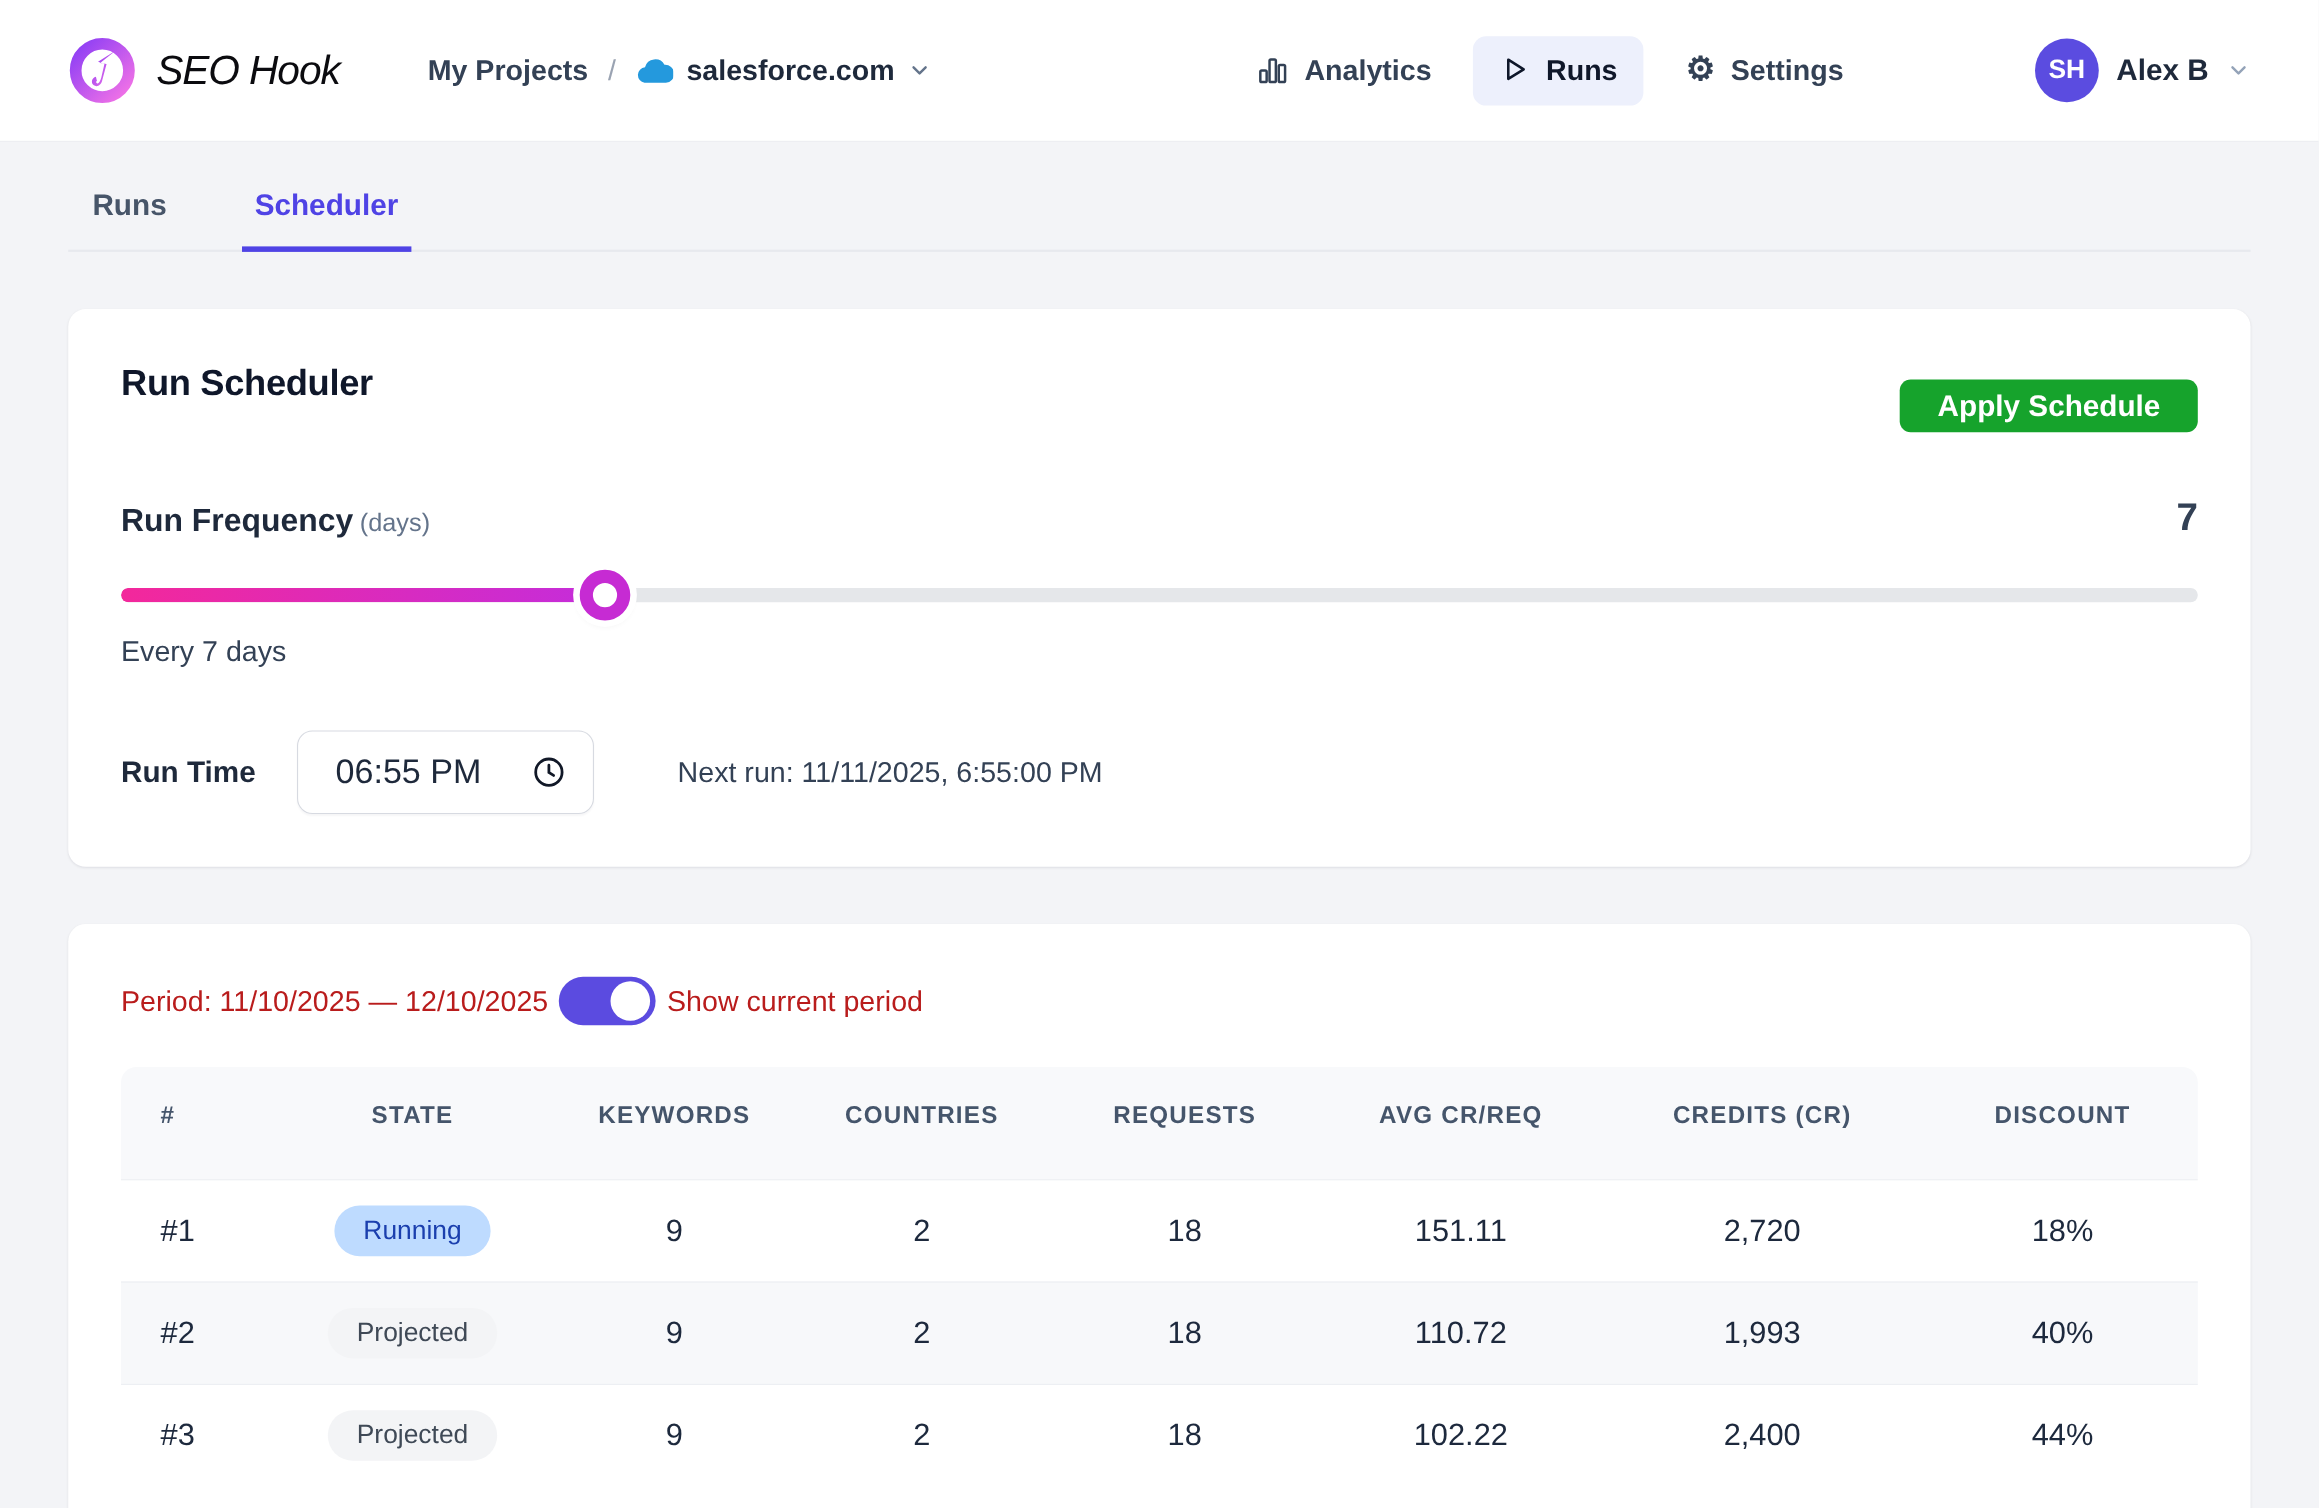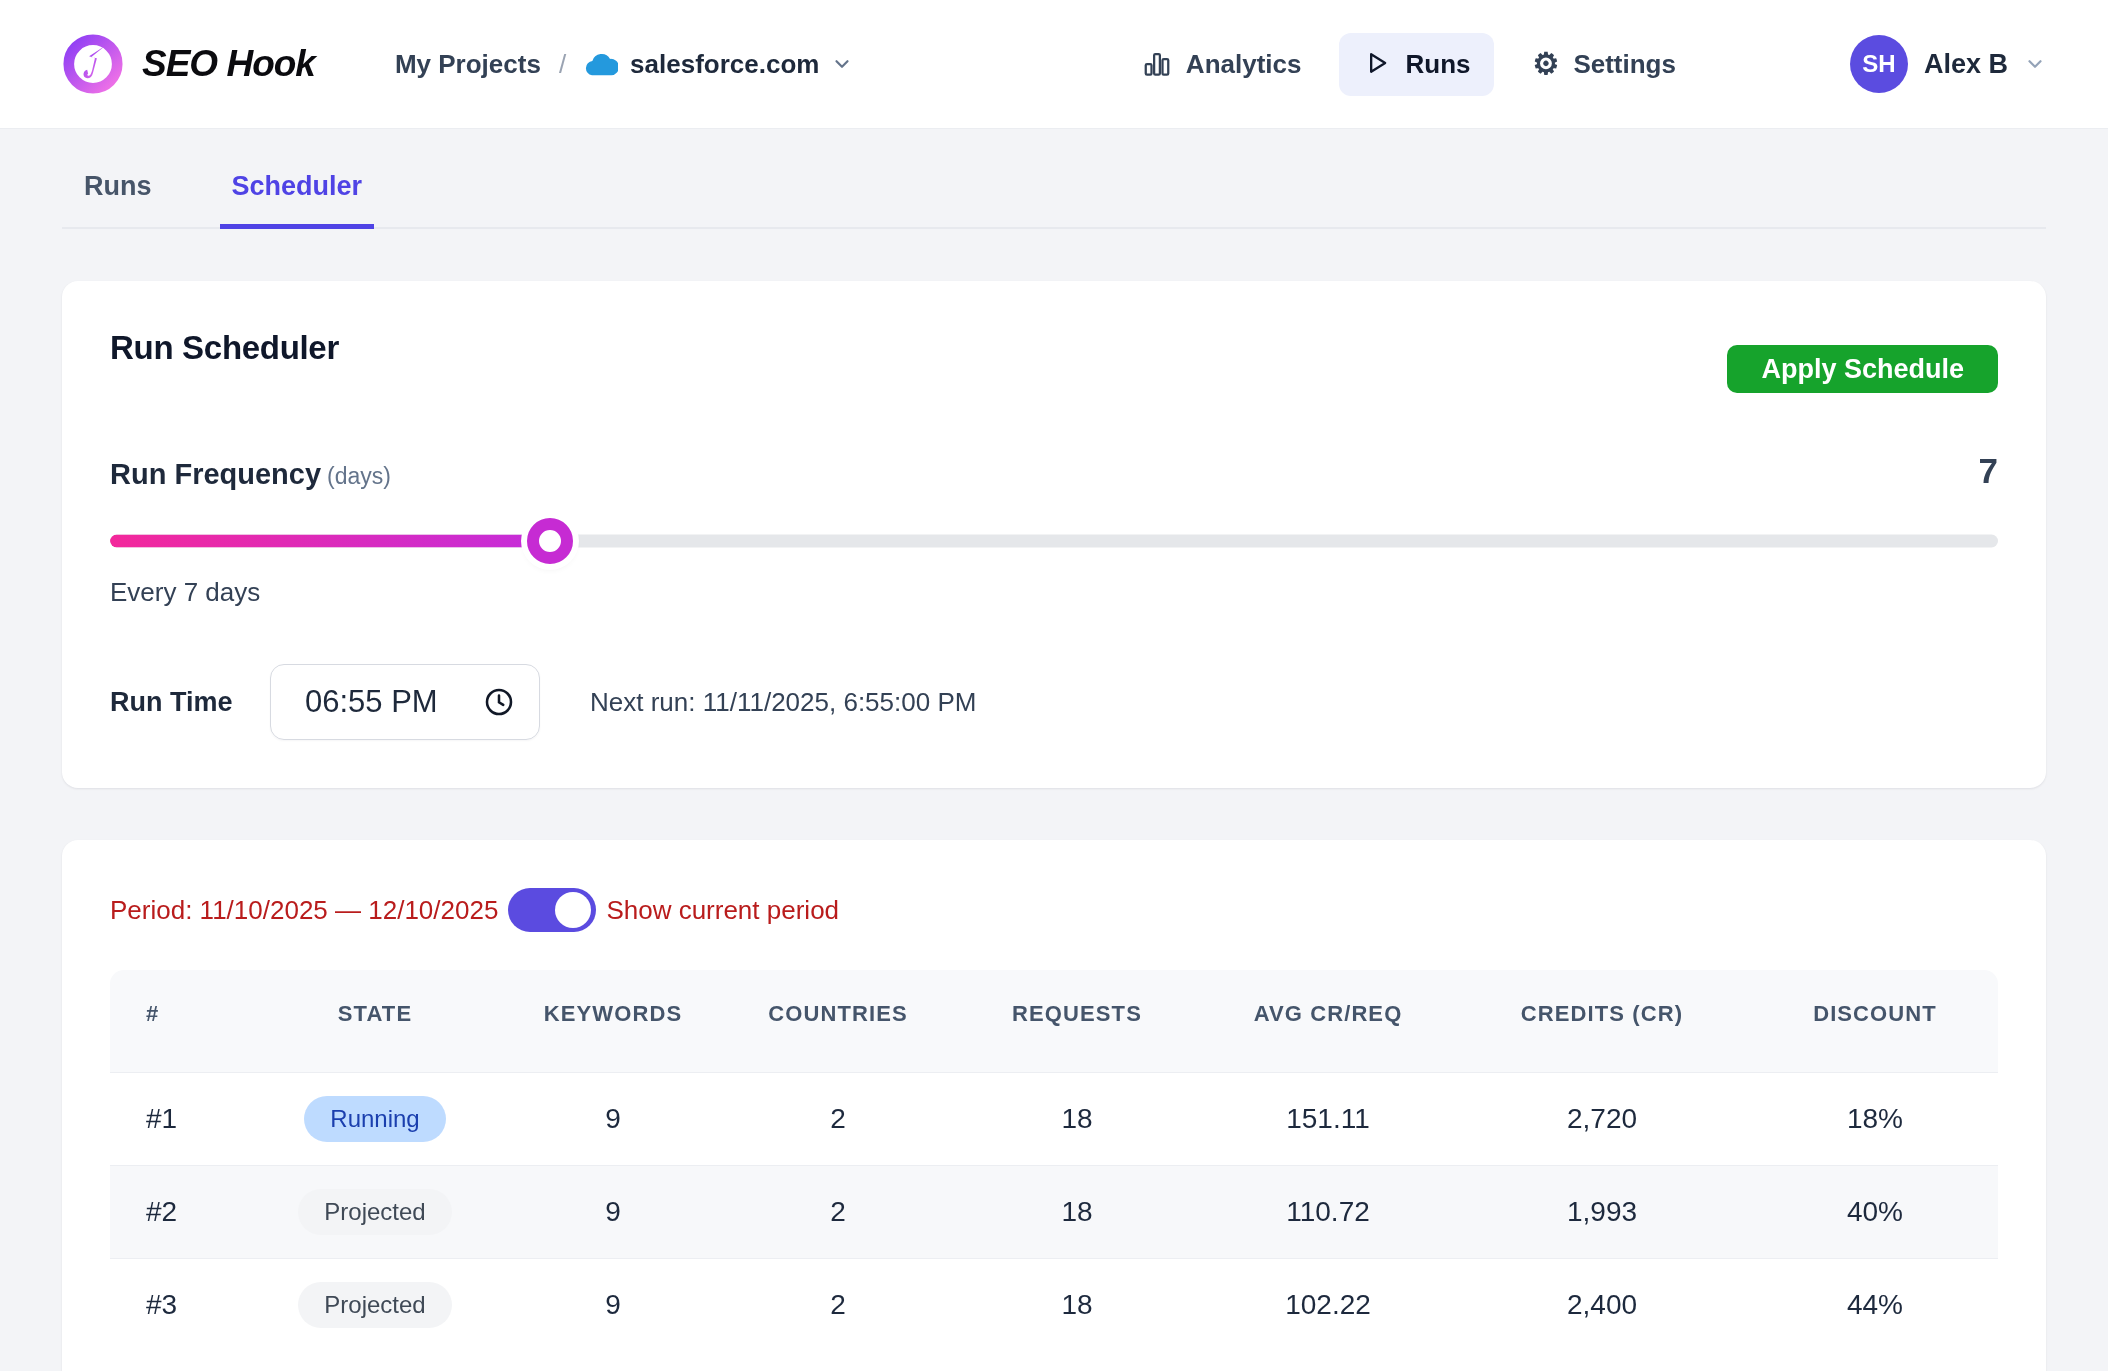--- a/index.html
+++ b/index.html
@@ -12,21 +12,21 @@
   }
   .page { position:relative; width:2108px; height:1371px; }
 
   
   header {
     height:129px; background:#ffffff; border-bottom:1px solid #ebedf1;
     display:flex; align-items:center; padding:0 62px;
   }
   .logo { display:flex; align-items:center; gap:18px; }
   .logo-text {
-    font-size:37px; font-weight:700; font-style:italic; color:#0b0b0f;
+    font-size:37px; font-weight:400; font-style:italic; color:#0b0b0f;
     letter-spacing:-1px;
   }
   .breadcrumb { display:flex; align-items:center; gap:18px; margin-left:80px; font-size:26px; }
   .bc-projects { color:#334155; font-weight:600; cursor:pointer; }
   .bc-sep { color:#9aa3b2; font-size:26px; }
   .bc-project { color:#1e293b; font-weight:700; cursor:pointer; display:flex; align-items:center; gap:12px; }
   .chev { width:22px; height:22px; }
 
   nav { margin-left:auto; display:flex; align-items:center; gap:14px; }
   .nav-item {
@@ -97,21 +97,21 @@
   .freq-caption { margin-top:8px; font-size:26px; color:#334155; }
 
   .runtime-row { display:flex; align-items:center; margin-top:56px; }
   .rt-label { font-size:27px; font-weight:700; color:#1e293b; width:160px; }
   .time-input {
     display:flex; align-items:center; justify-content:space-between;
     width:270px; height:76px; border:1.5px solid #d7dae1; border-radius:14px;
     padding:0 24px 0 34px; font-size:31px; color:#1e293b; cursor:text;
     box-shadow:0 1px 2px rgba(15,23,42,.04);
   }
-  .next-run { margin-left:50px; font-size:26px; color:#334155; }
+  .next-run { margin-left:76px; font-size:26px; color:#334155; }
 
   
   .cost-head { display:flex; justify-content:space-between; align-items:center; }
   .period-wrap { display:flex; align-items:center; gap:10px; font-size:26px; color:#b91c1c; }
   .toggle {
     width:88px; height:44px; border-radius:22px; background:#5b4be0;
     position:relative; cursor:pointer; flex:0 0 auto;
   }
   .toggle .knob {
     position:absolute; top:4px; right:5px; width:36px; height:36px;

